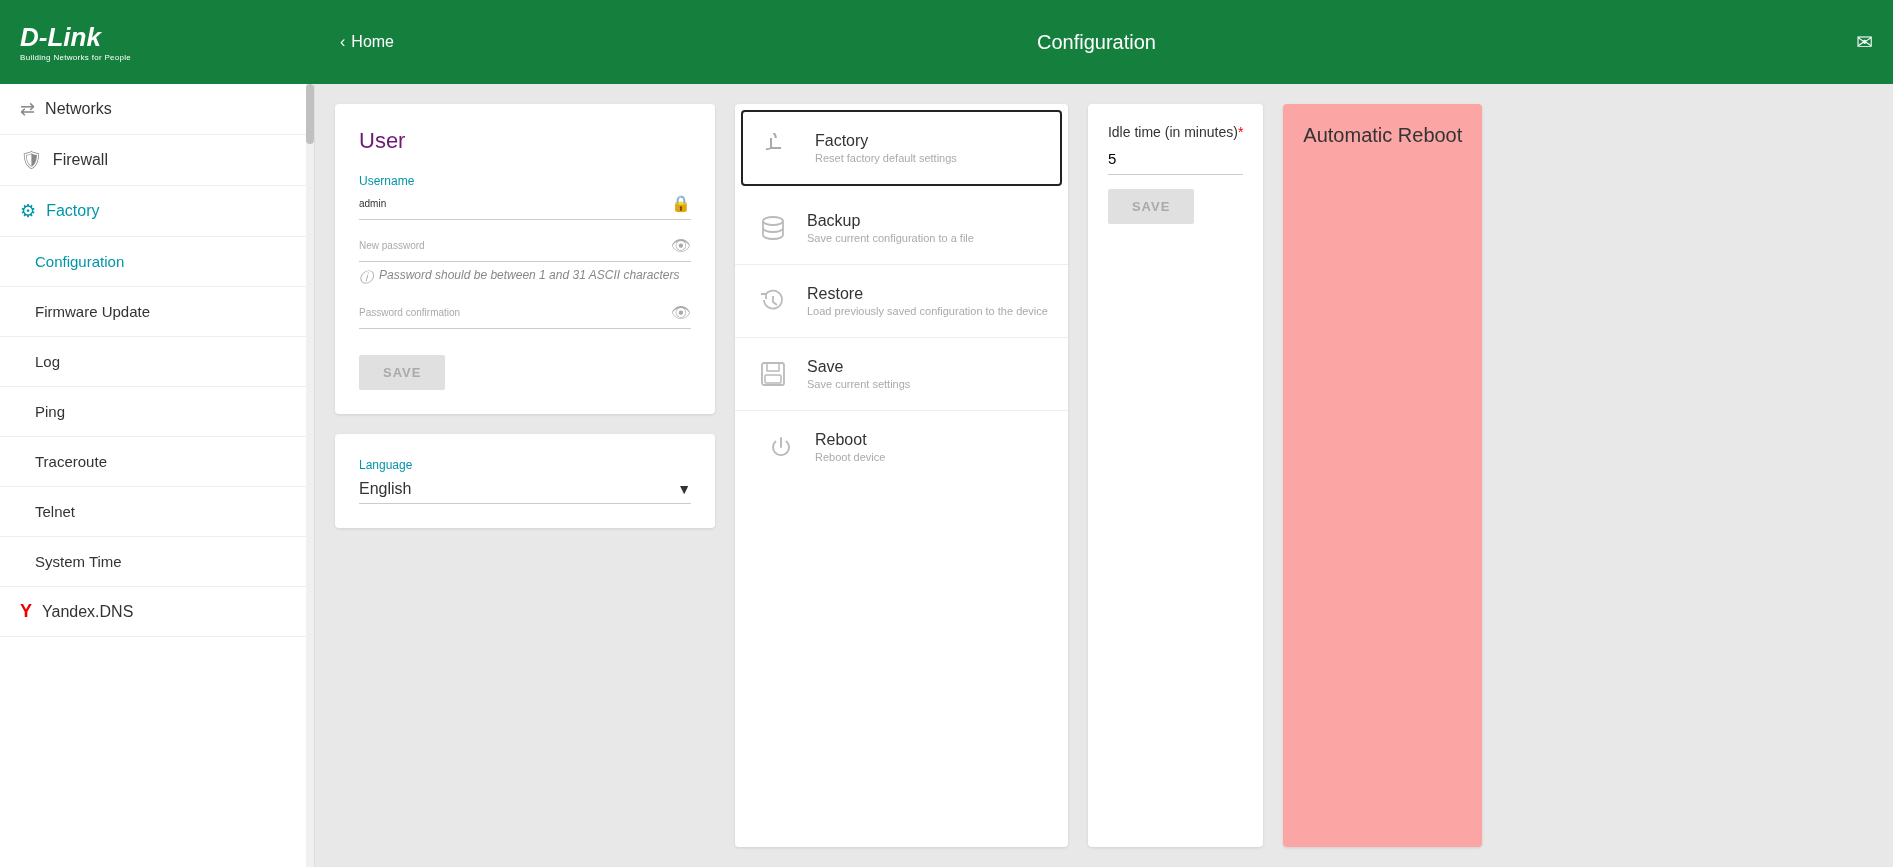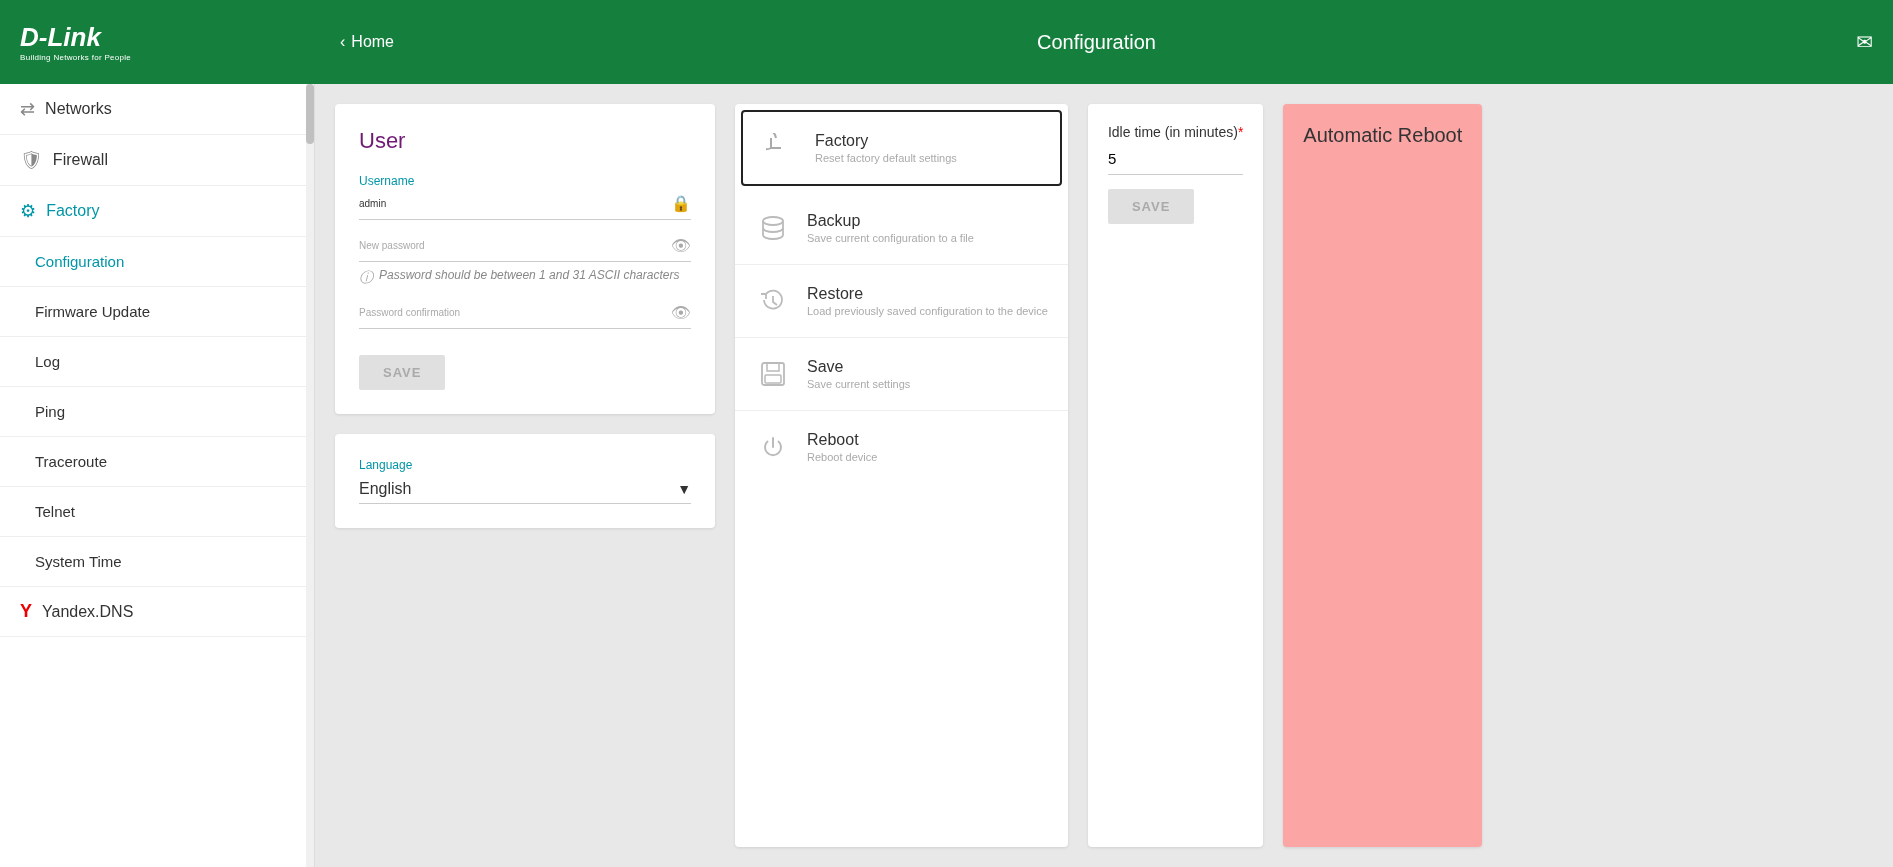--- a/index.html
+++ b/index.html
@@ -217,21 +217,21 @@
       overflow: hidden;
     }
     .action-item {
       display: flex;
       align-items: center;
       gap: 16px;
       padding: 18px 20px;
       border-bottom: 1px solid #eee;
       cursor: pointer;
     }
-    .action-item:last-child { border-bottom: none; }
+    .action-item:last-child { border-bottom: none; margin-left: 8px; }
     .action-item.selected {
       border: 2.5px solid #222;
       border-radius: 4px;
       margin: 6px;
     }
     .action-icon {
       width: 36px;
       height: 36px;
       display: flex;
       align-items: center;

